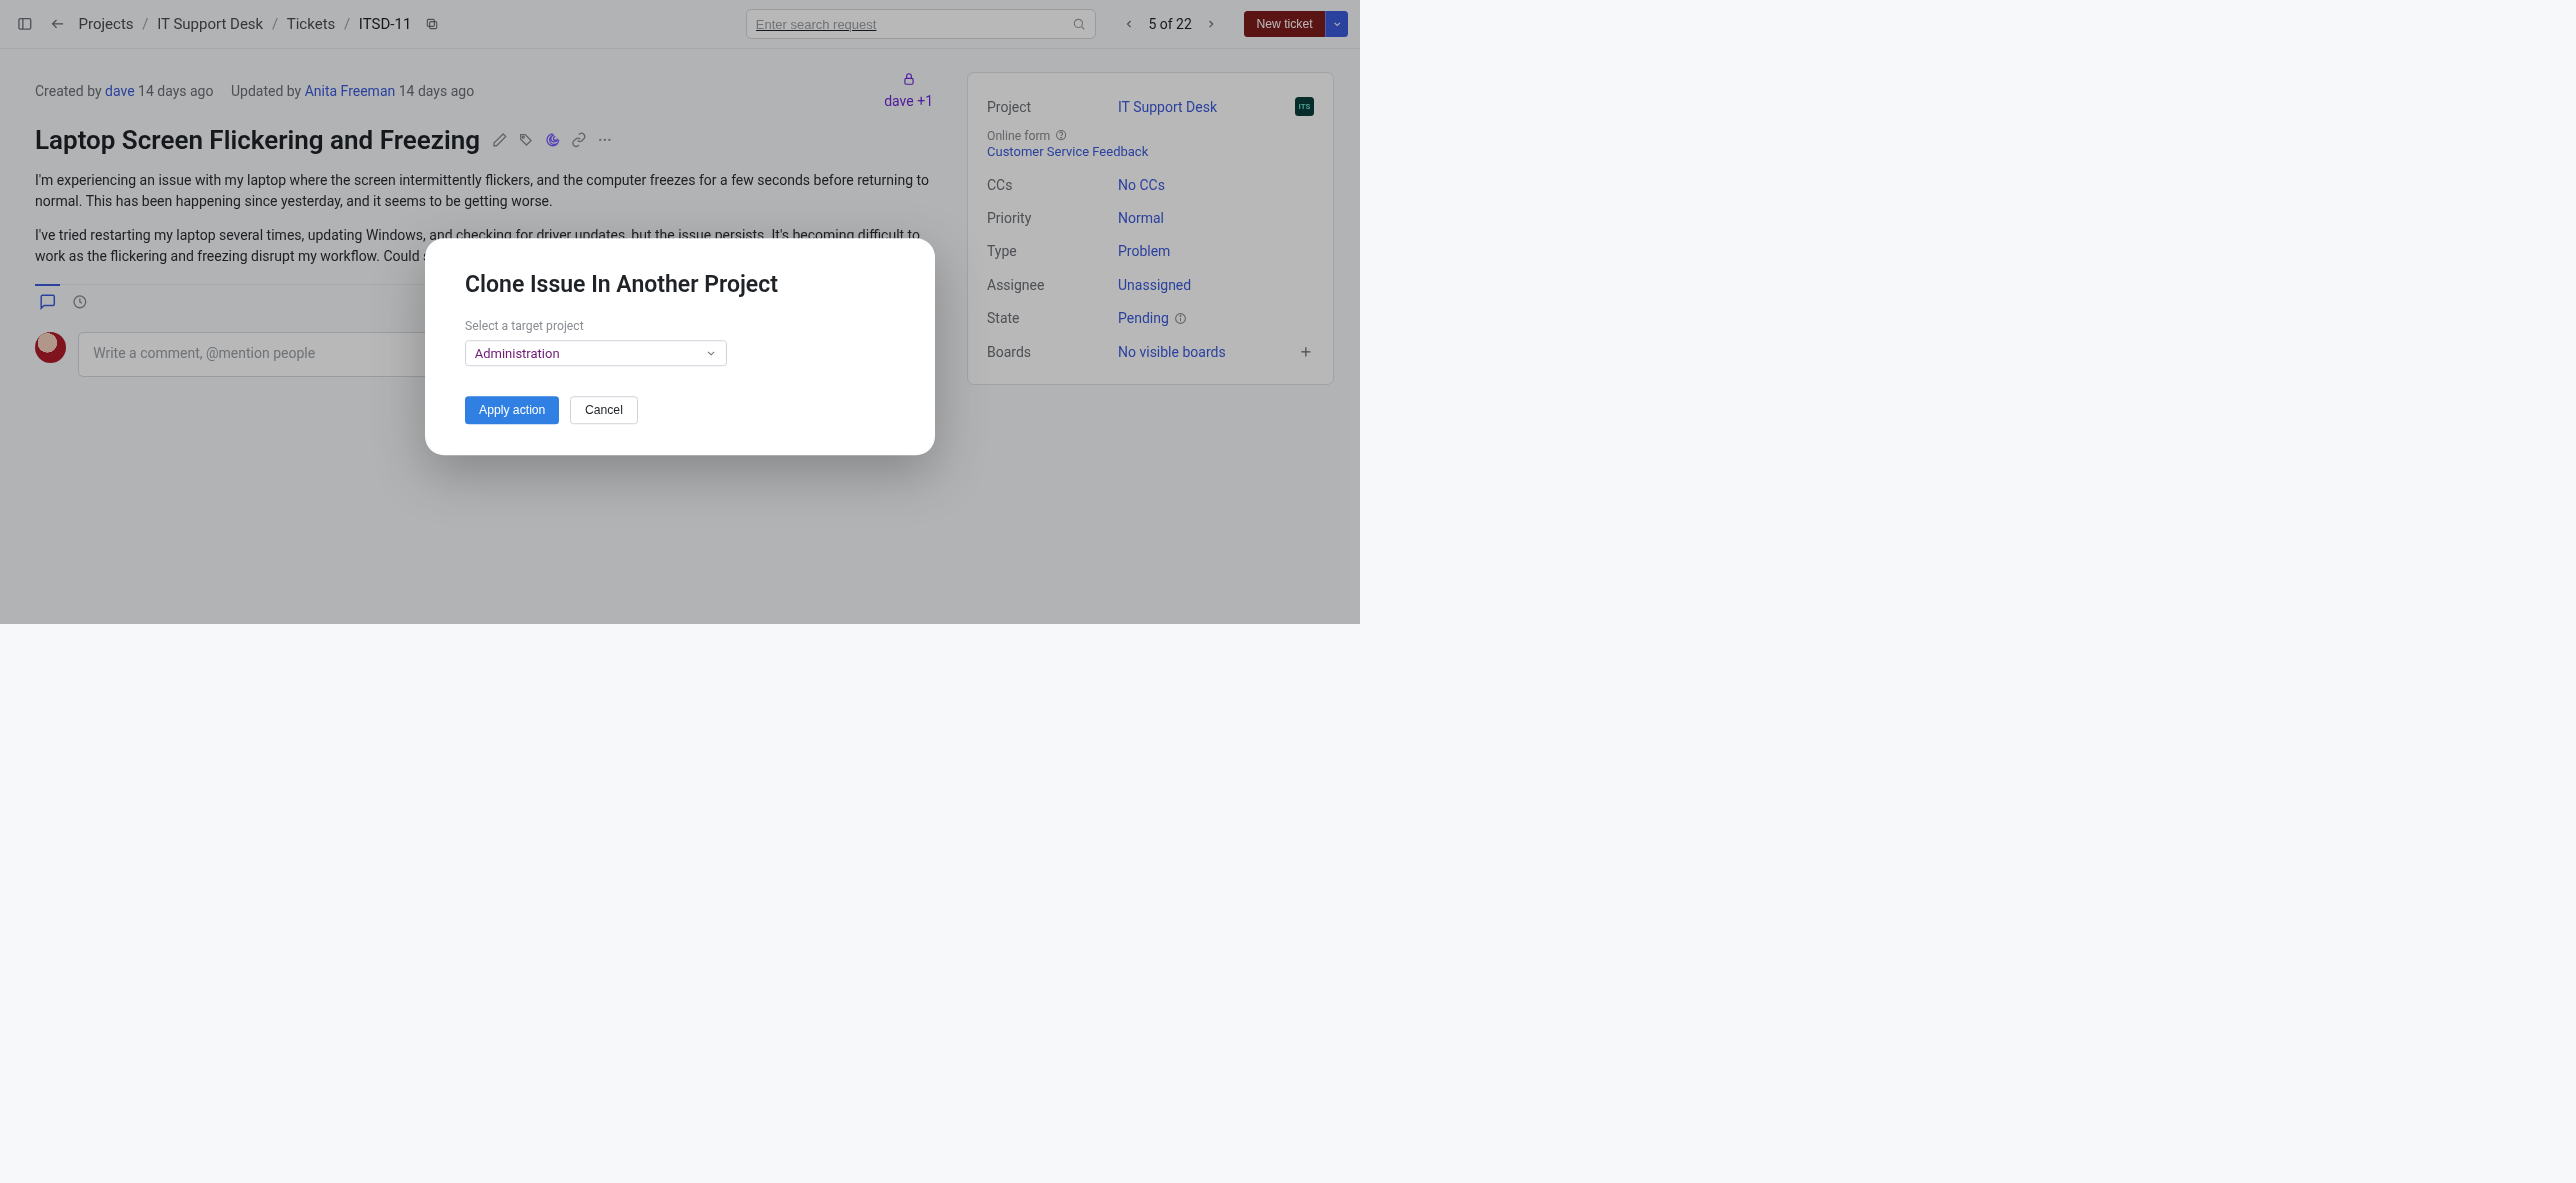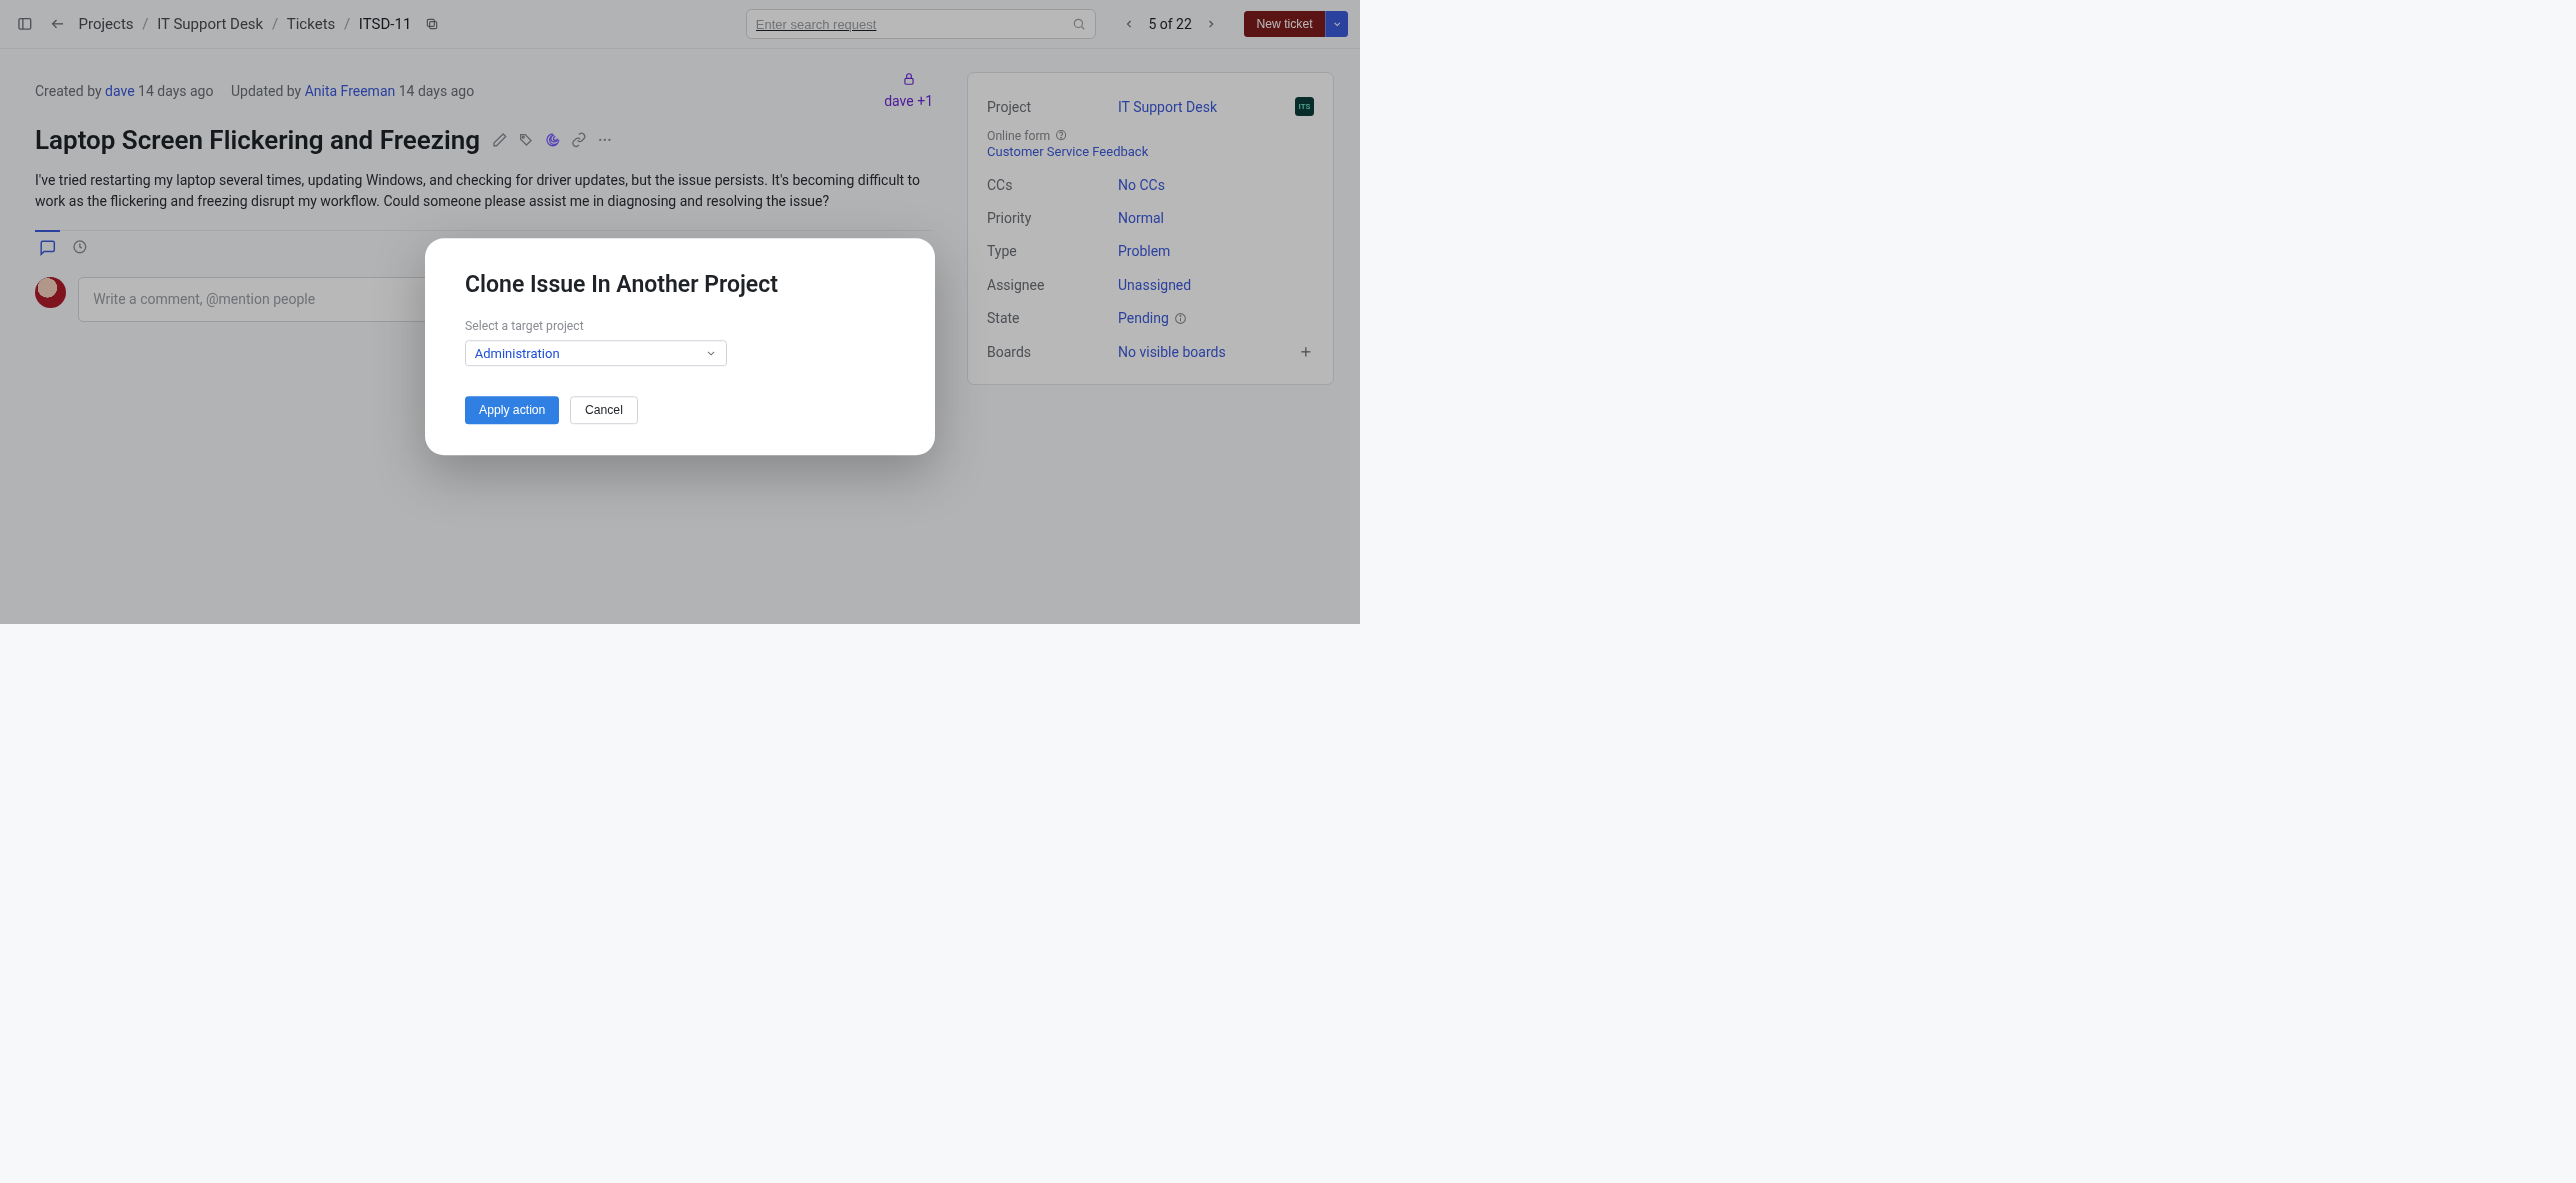--- a/index.html
+++ b/index.html
@@ -125,21 +125,21 @@
     top: 50%; left: 50%; transform: translate(-50%, -34%);
     width: 510px; background: #fff; border-radius: 19px;
     padding: 33px 38px 31px 40px;
     box-shadow: 0 17.5px 52px rgba(0,0,0,0.25);
   }
   .modal h2 { font-size: 23px; font-weight: 600; margin-bottom: 21px; }
   .modal-label { font-size: 12.2px; color: #8a8e94; margin-bottom: 7px; }
   .select {
     width: 262px; height: 26px; border:0.9px solid #cfd3d8; border-radius:3.5px;
     display:flex; align-items:center; justify-content:space-between;
-    padding: 0 8.7px; font-size: 13px; color:#1d4ed8; cursor:pointer;
+    padding: 0 8.7px; font-size: 13px; color:#701a75; cursor:pointer;
     margin-bottom: 30px;
   }
   .modal-actions { display:flex; gap: 10.5px; }
   .btn-blue {
     background:#307fe2; color:#fff; border:none; height:28px;
     padding:0 14px; border-radius:3.5px; font-size:12.2px; cursor:pointer;
   }
   .btn-outline {
     background:#fff; color:#1f2328; border:0.9px solid #cfd3d8; height:28px;
     padding:0 14px; border-radius:3.5px; font-size:12.2px; cursor:pointer;
@@ -257,20 +257,21 @@
               <svg width="15.7" height="15.7" viewBox="0 0 24 24" fill="currentColor">
                 <circle cx="5" cy="12" r="1.8"></circle>
                 <circle cx="12" cy="12" r="1.8"></circle>
                 <circle cx="19" cy="12" r="1.8"></circle>
               </svg>
             </span>
         </div>
       </div>
 
       <div class="desc">
+        <p>I'm experiencing an issue with my laptop where the screen intermittently flickers, and the computer freezes for a few seconds before returning to normal. This has been happening since yesterday, and it seems to be getting worse.</p>
         <p>I've tried restarting my laptop several times, updating Windows, and checking for driver updates, but the issue persists. It's becoming difficult to work as the flickering and freezing disrupt my workflow. Could someone please assist me in diagnosing and resolving the issue?</p>
       </div>
 
       <div class="tabs-row">
         <span class="tab-comments">
           <svg width="17.5" height="17.5" viewBox="0 0 24 24" fill="none" stroke="currentColor" stroke-width="2">
               <path d="M21 15a2 2 0 0 1-2 2H7l-4 4V5a2 2 0 0 1 2-2h14a2 2 0 0 1 2 2z"></path>
             </svg>
         </span>
         <span class="tab-history">

